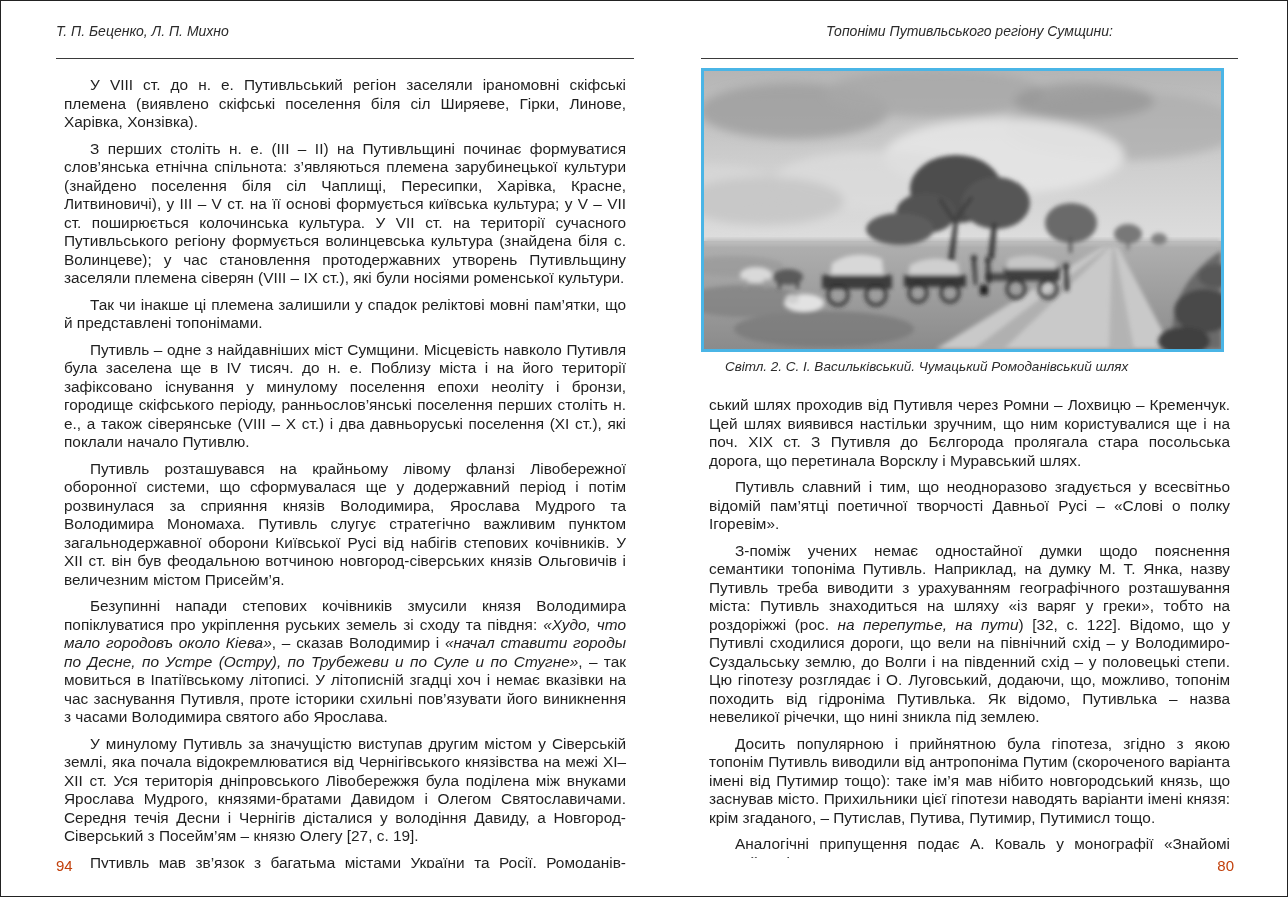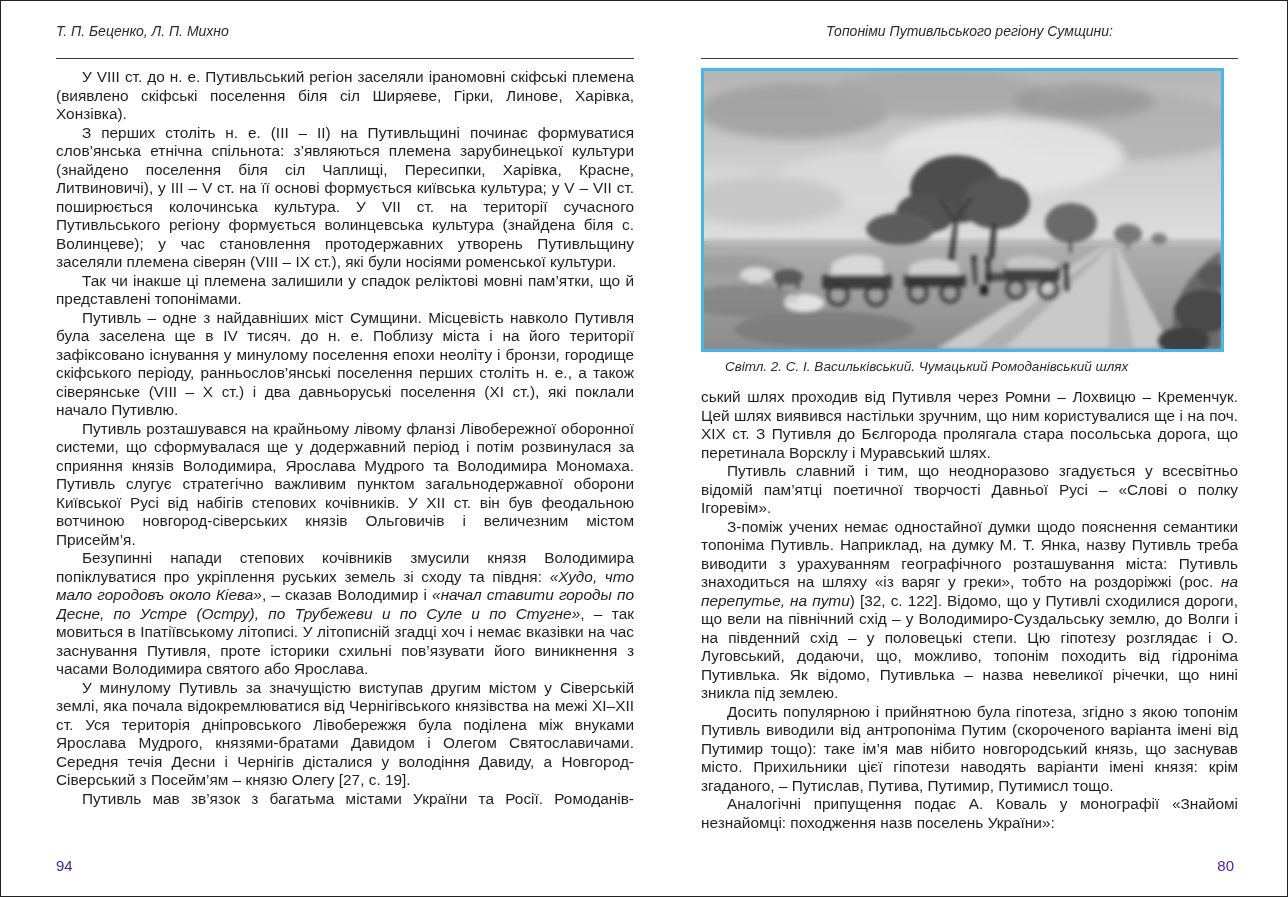--- a/index.html
+++ b/index.html
@@ -26,29 +26,29 @@
   }
   .running-head.right{text-align:center;}
   .body-text{
     margin-top:9px;
     font-size:15.4px;
     line-height:18.5px;
     text-align:justify;
     overflow:hidden;
   }
   .page-left .body-text{height:800px;}
-  .body-text p{margin:0;text-indent:26px;}
+  .body-text p{margin:8px;text-indent:26px;}
   .body-text p.no-indent{text-indent:0;}
   .body-text p.justify-last{text-align-last:justify;}
   .body-text i{font-style:italic;}
   .page-number{
     position:absolute;
     bottom:22px;
     font-size:15px;
-    color:#4c1d95;
+    color:#c2410c;
   }
   .page-number.left{left:55px;}
   .page-number.right{right:53px;}
   figure.plate{
     margin:9px 0 0 0;
     width:517px;
     border:3px solid #4ab5e6;
     line-height:0;
     background:#cfcfcf;
   }

